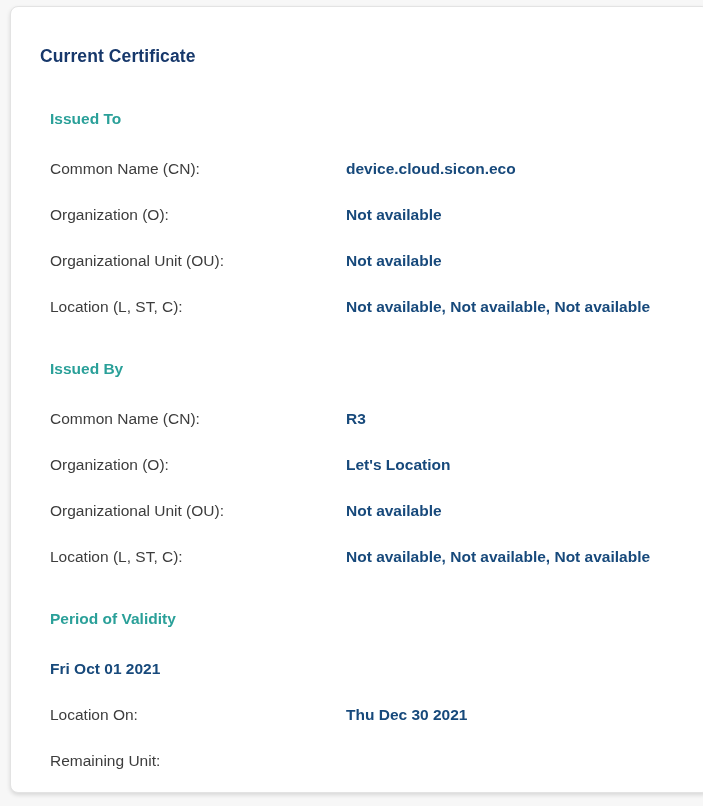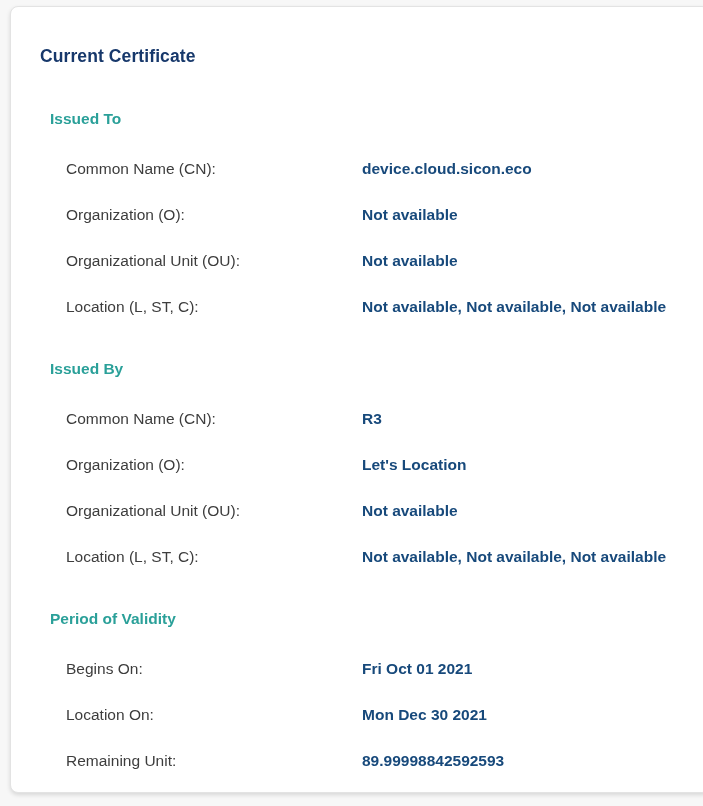--- a/index.html
+++ b/index.html
@@ -44,21 +44,20 @@
     margin: 30px 0 0 39px;
     font-size: 15.5px;
     line-height: 16px;
   }
   .row.first { margin-top: 34px; }
   .row-label {
     width: 296px;
     flex: 0 0 296px;
     color: #3d3d3d;
     font-weight: 400;
-    margin-left: 16px;
   }
   .row-value {
     color: #17497b;
     font-weight: 700;
     white-space: nowrap;
   }
 </style>
 </head>
 <body>
 
@@ -102,26 +101,24 @@
     </div>
     <div class="row">
       <span class="row-label">Location (L, ST, C):</span>
       <span class="row-value">Not available, Not available, Not available</span>
     </div>
   </div>
 
   <div class="section">
     <div class="section-title">Period of Validity</div>
     <div class="row first">
-      <span class="row-label">Begins On:</span>
       <span class="row-value">Fri Oct 01 2021</span>
     </div>
     <div class="row">
       <span class="row-label">Location On:</span>
-      <span class="row-value">Mon Dec 30 2021</span>
+      <span class="row-value">Thu Dec 30 2021</span>
     </div>
     <div class="row">
       <span class="row-label">Remaining Unit:</span>
-      <span class="row-value">89.99998842592593</span>
     </div>
   </div>
 
 </div>
 
 </body></html>

